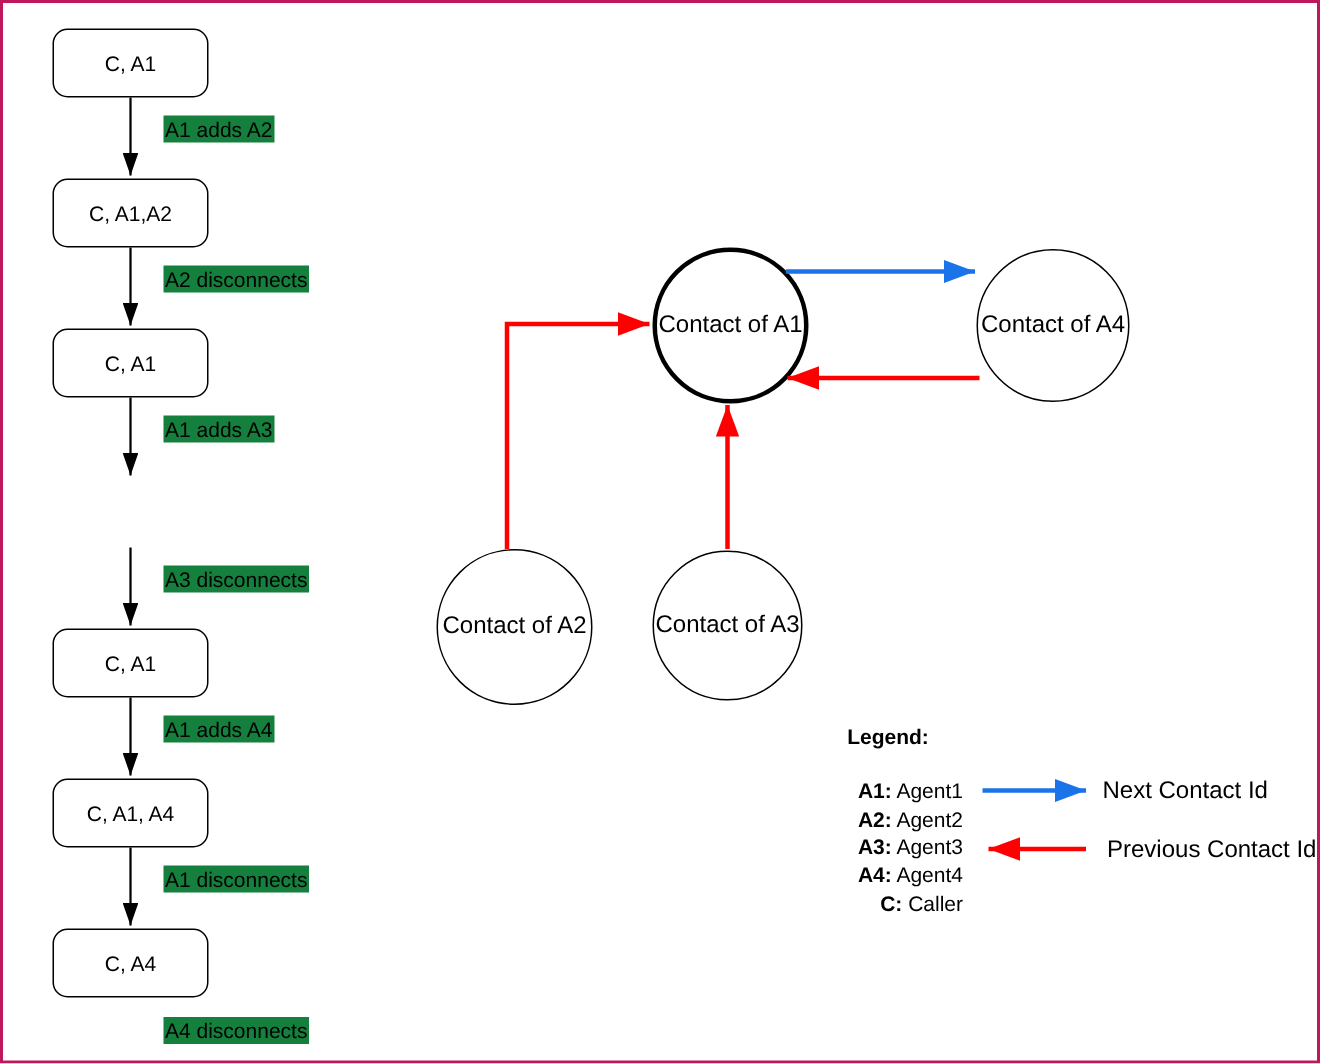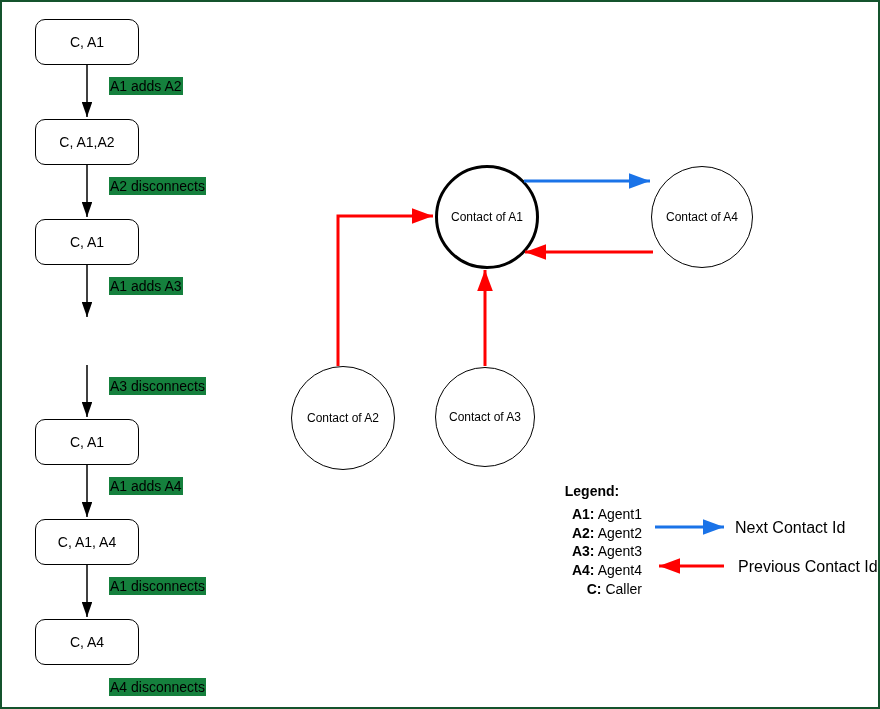--- a/index.html
+++ b/index.html
@@ -1,39 +1,39 @@
 <!DOCTYPE html>
 <html style="--next_arrow: #1A73E8; --previous_arrow: #FF0000; --shape_stroke: #000000; --background: #FFFFFF;"><head>
 <meta charset="utf-8">
 <style>
   html,body { margin:0; padding:0; background:#fff; }
   .canvas {
     position:relative; width:880px; height:709px; box-sizing:border-box;
-    background:#fff; border:2px solid #14532d; overflow:hidden;
+    background:#fff; border:2px solid #be185d; overflow:hidden;
     font-family:"Liberation Sans", sans-serif; color:#000;
   }
   .edges { position:absolute; left:0; top:0; width:880px; height:709px; pointer-events:none; }
   .fnode {
     position:absolute; left:33px; width:104px; height:46px; box-sizing:border-box;
     border:1.5px solid #000; border-radius:10px; background:#fff;
     display:flex; align-items:center; justify-content:center;
     font-size:14px; white-space:nowrap;
   }
   .elabel {
     position:absolute; left:107px; height:18px; line-height:18px;
     font-size:14px; white-space:nowrap; background:#15803d; padding:0 1px;
   }
   .circle {
     position:absolute; box-sizing:border-box; border:1.5px solid #000; border-radius:50%;
     background:#fff; display:flex; align-items:center; justify-content:center;
-    font-size:12px; white-space:nowrap;
+    font-size:16px; white-space:nowrap;
   }
   .circle.bold { border-width:3px; }
   .legend { position:absolute; left:540px; top:481px; width:100px; text-align:center; font-size:14px; }
-  .legend .title { font-weight:bold; line-height:17px; margin-bottom:5px;text-align:center; }
+  .legend .title { font-weight:bold; line-height:17px; margin-bottom:18px;text-align:center; }
   .legend .item { line-height:18.7px;text-align:right; }
   .legend .item b { font-weight:bold; }
   .arrow-label { position:absolute; font-size:16px; line-height:17px; white-space:nowrap; }
   .edge-flow { stroke:var(--shape_stroke,#000); stroke-width:1.5; fill:none; }
   .head-flow { fill:var(--shape_stroke,#000); }
   .edge-next { stroke:var(--next_arrow,#1A73E8); stroke-width:3; fill:none; }
   .head-next { fill:var(--next_arrow,#1A73E8); }
   .edge-prev { stroke:var(--previous_arrow,#FF0000); stroke-width:3; fill:none; }
   .head-prev { fill:var(--previous_arrow,#FF0000); }
 </style>

